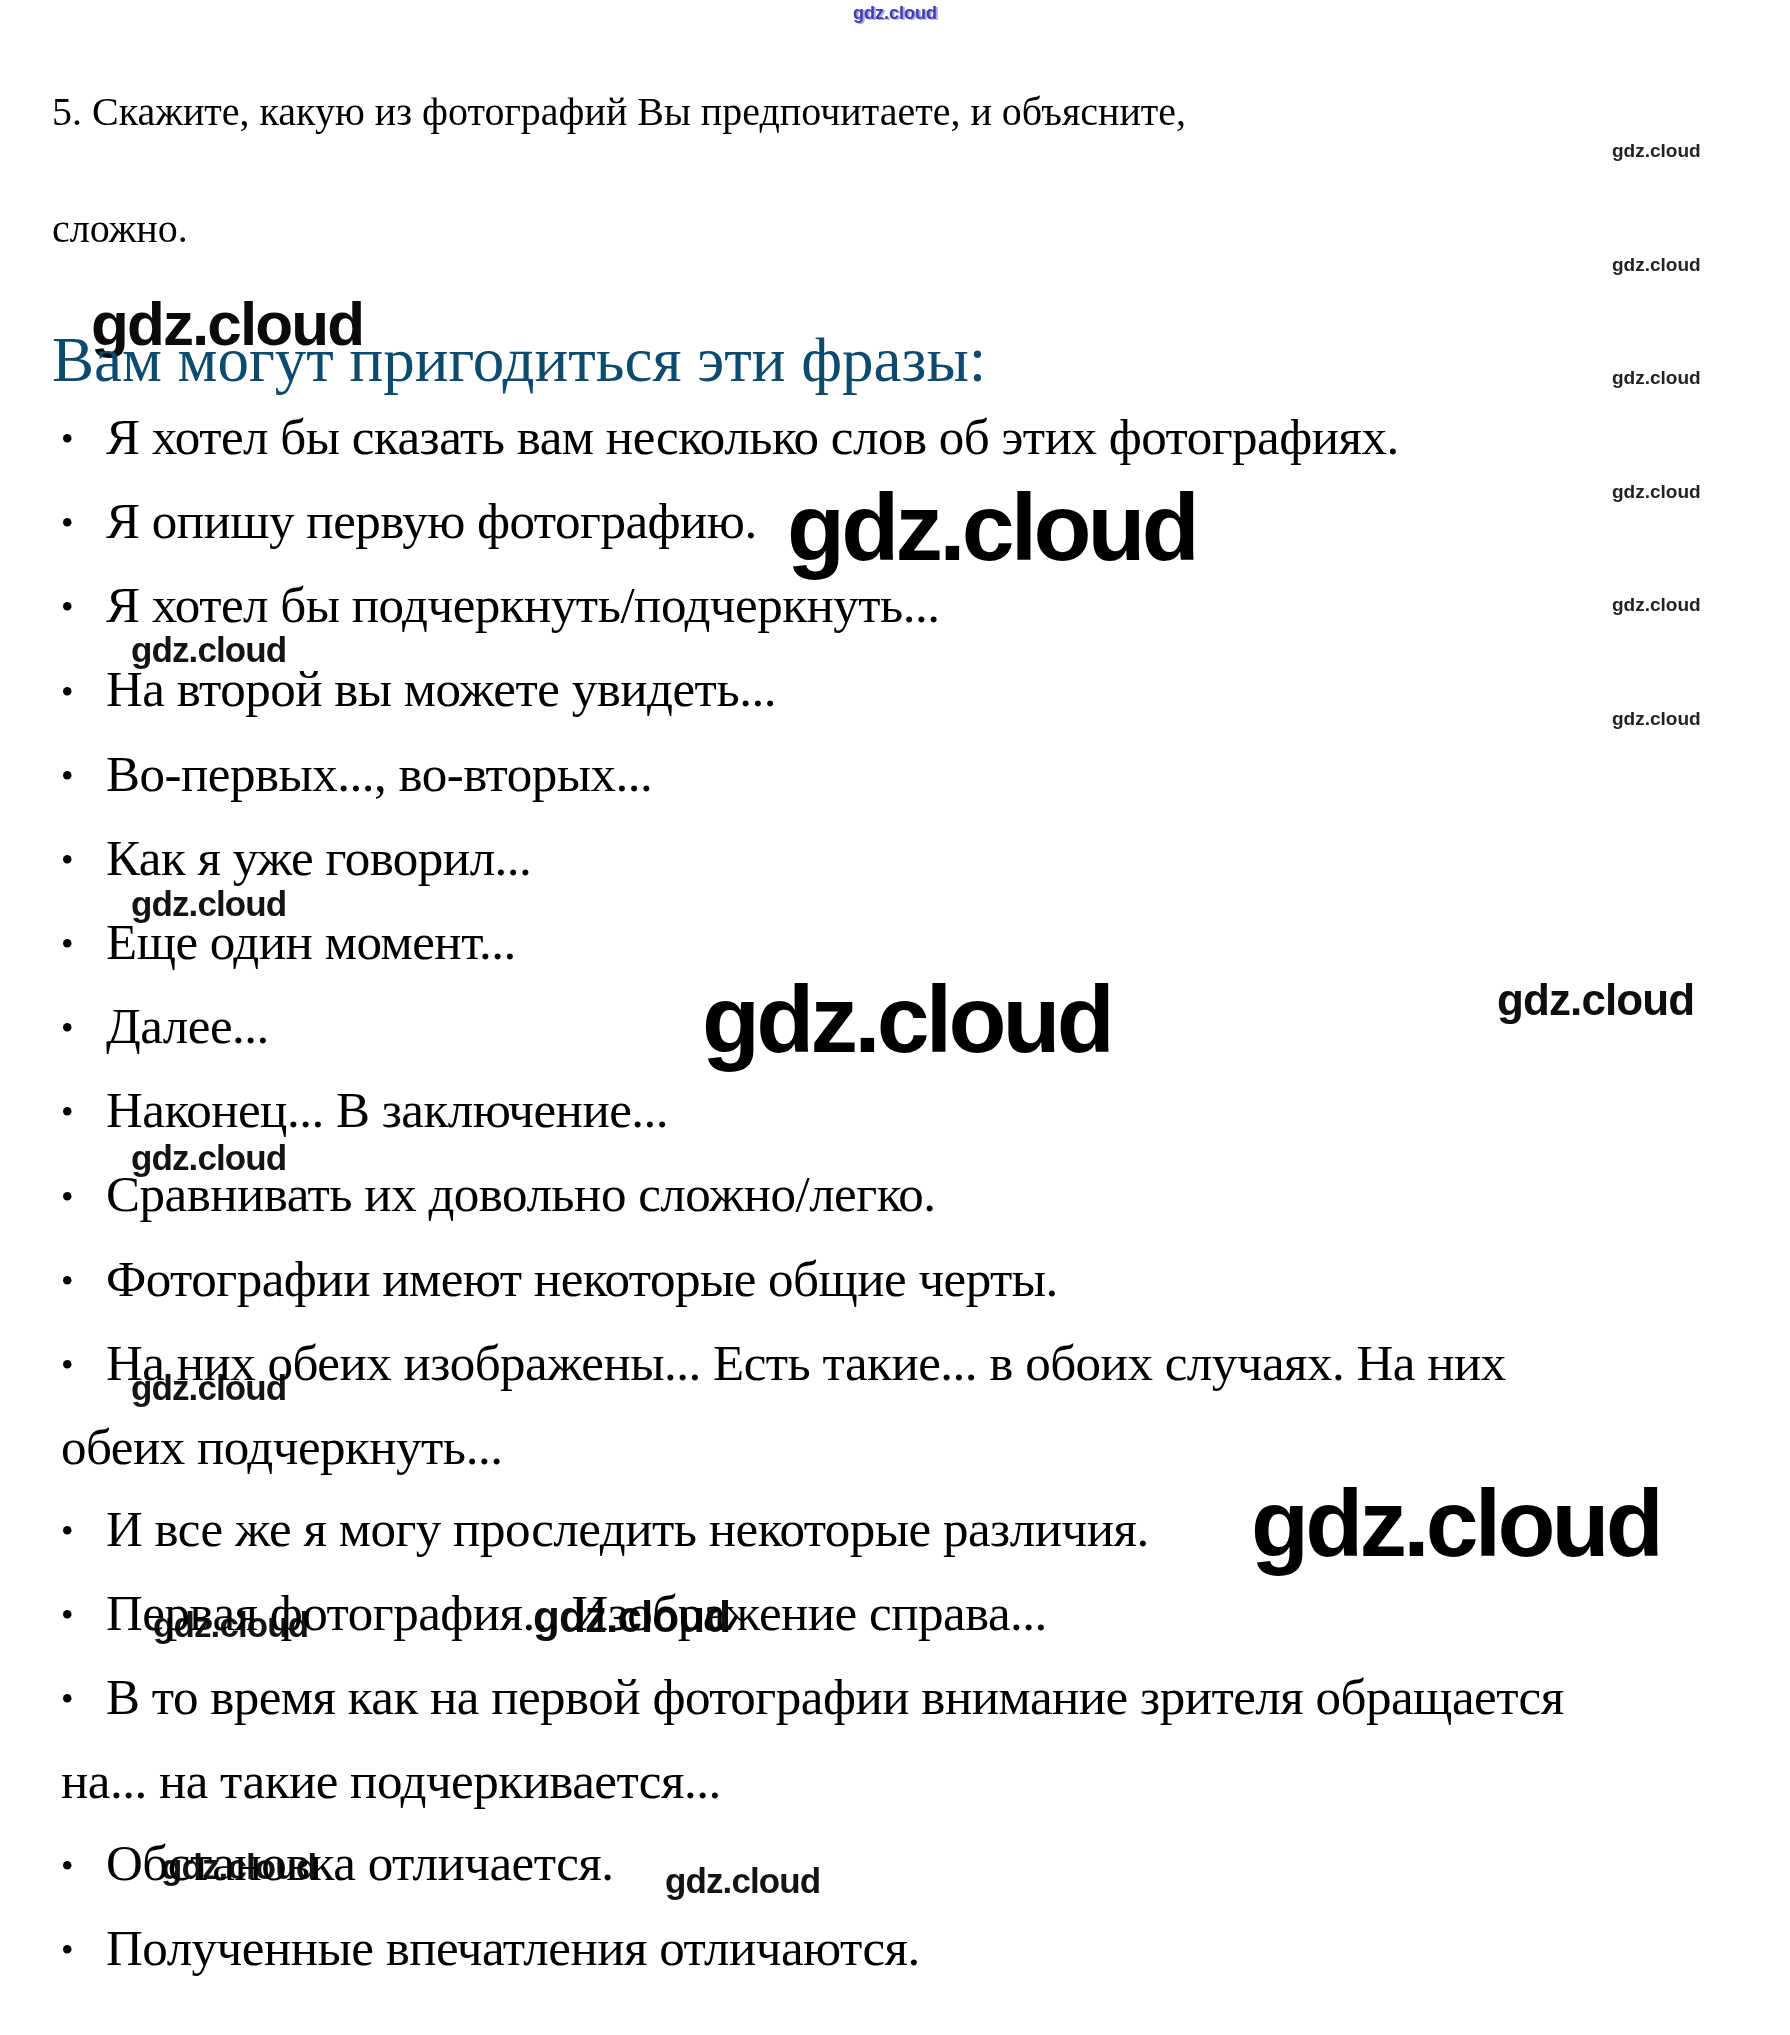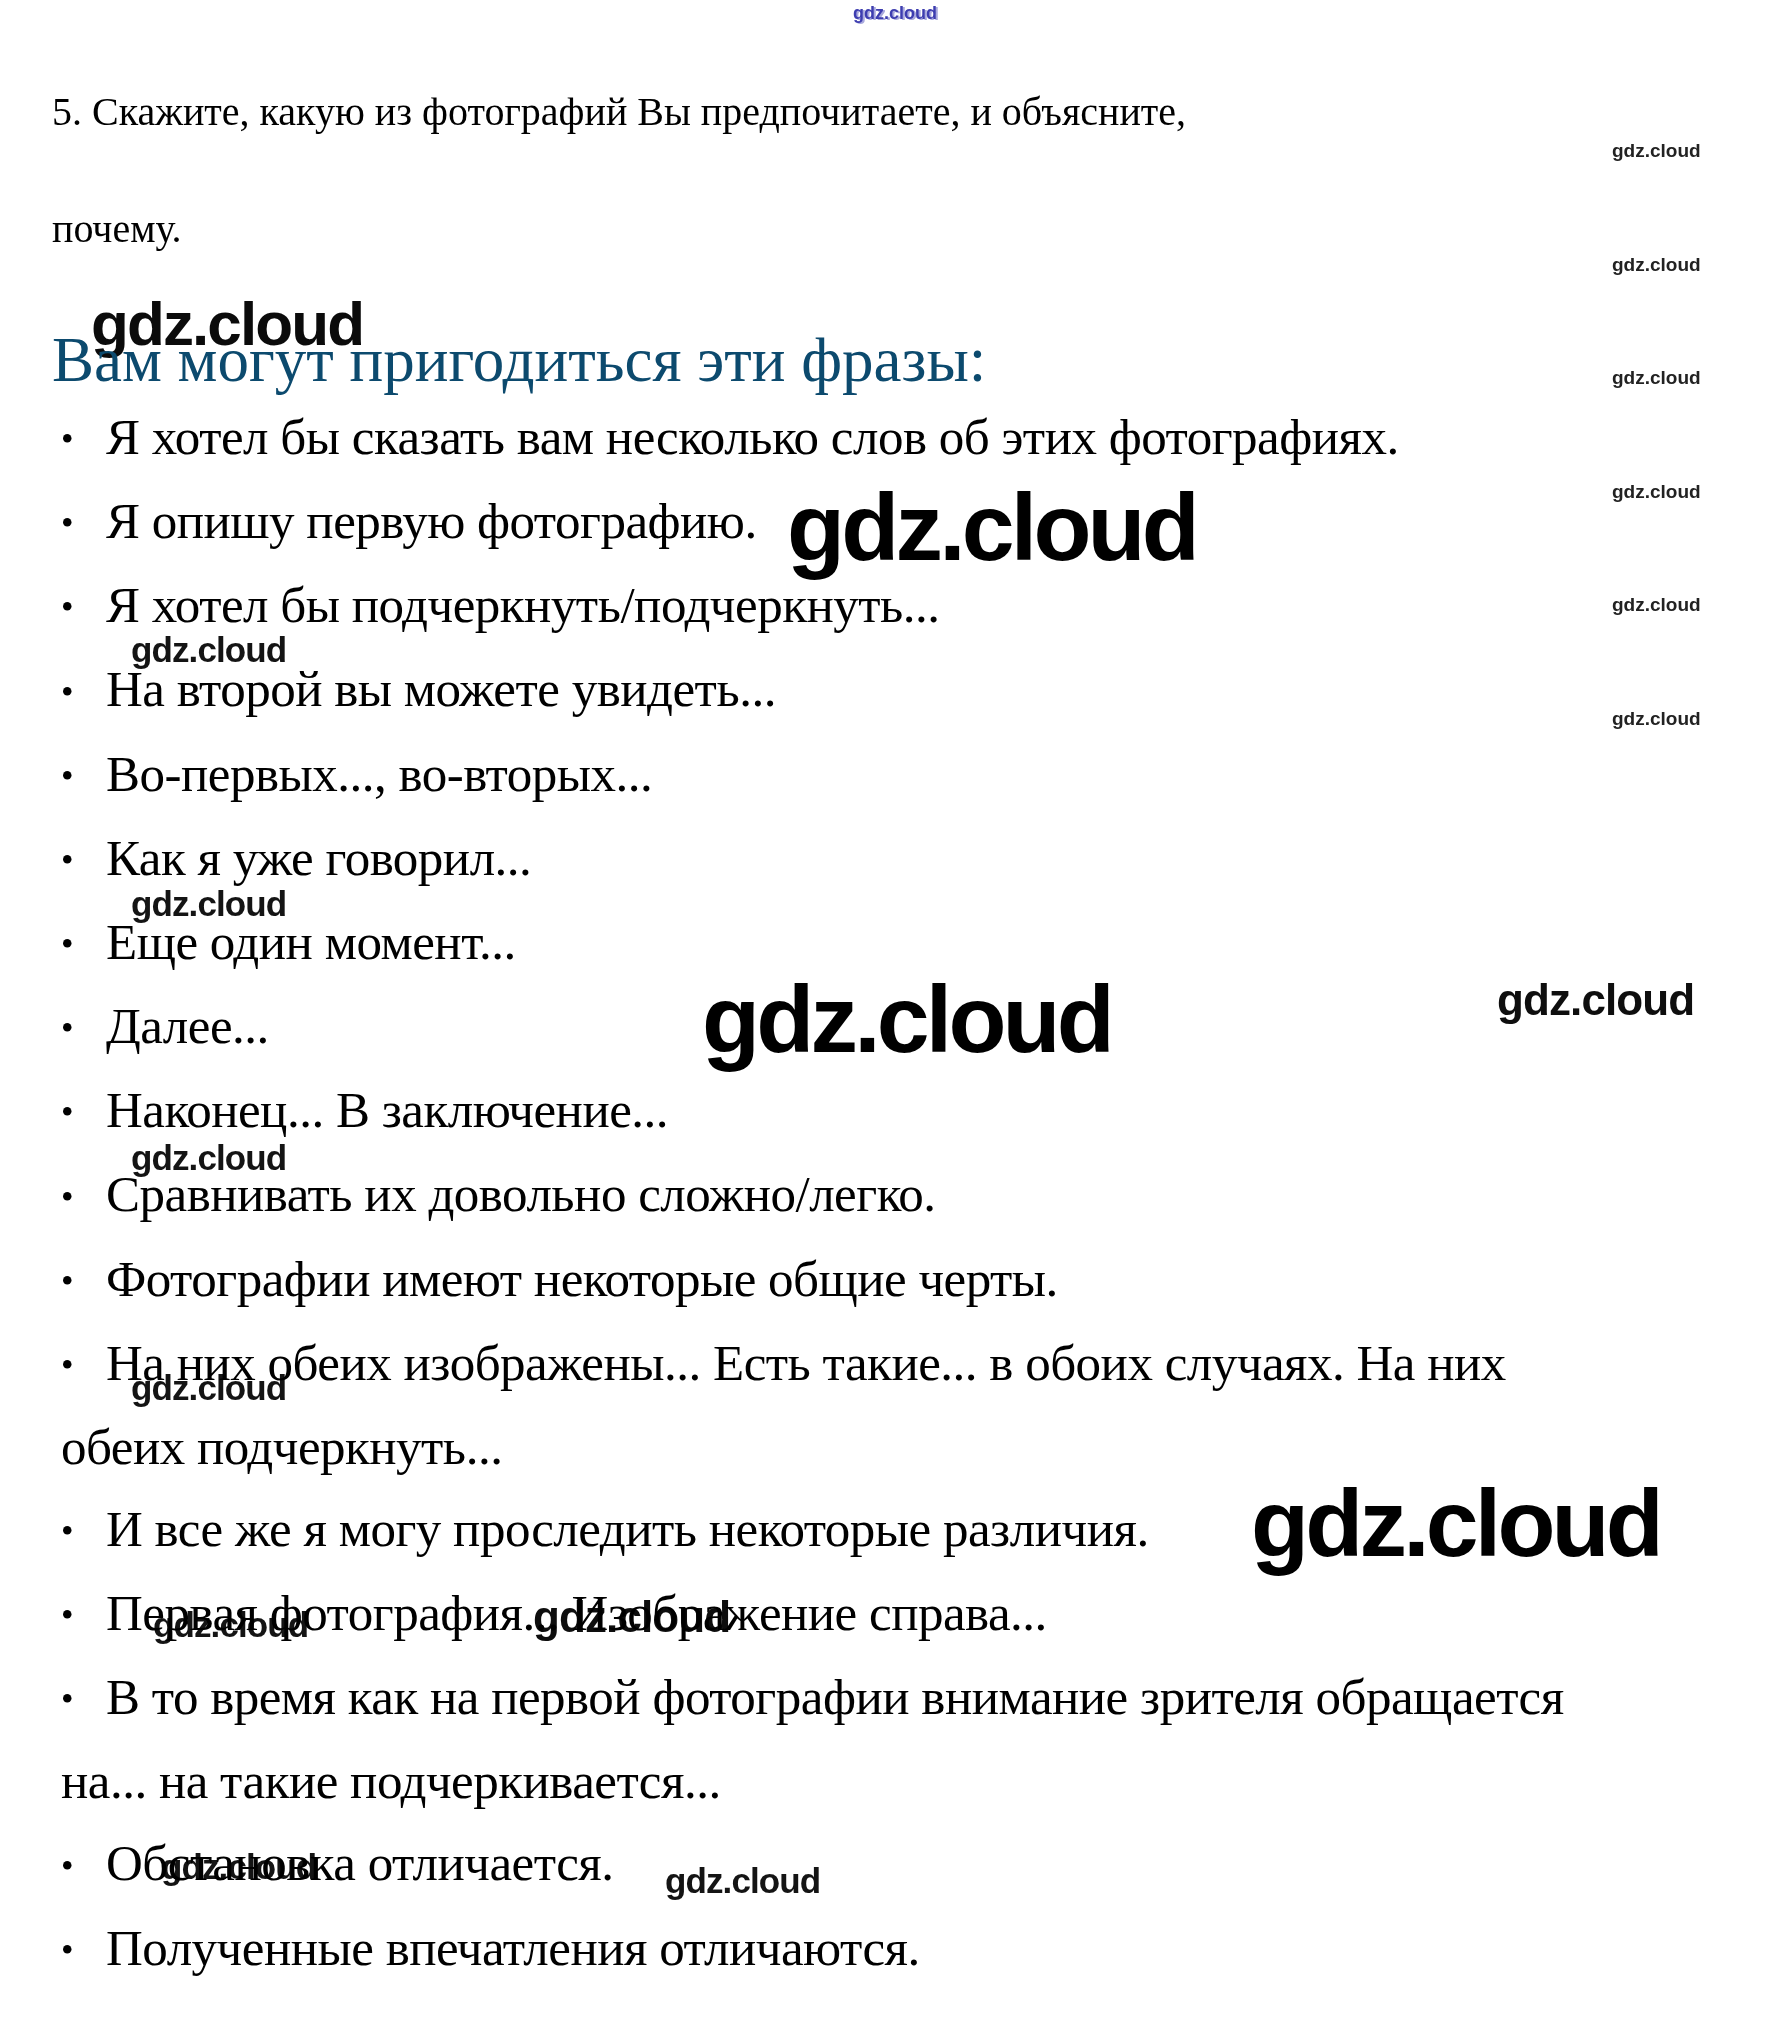--- a/index.html
+++ b/index.html
@@ -69,21 +69,21 @@
   <div class="wm wm-sm" style="left:131px;top:630px;">gdz.cloud</div>
   <div class="wm wm-sm" style="left:131px;top:884px;">gdz.cloud</div>
   <div class="wm wm-sm" style="left:131px;top:1138px;">gdz.cloud</div>
   <div class="wm wm-sm" style="left:131px;top:1368px;">gdz.cloud</div>
   <div class="wm wm-sm" style="left:153px;top:1605px;">gdz.cloud</div>
   <div class="wm wm-sm" style="left:161px;top:1847px;">gdz.cloud</div>
   <div class="wm wm-sm" style="left:665px;top:1861px;">gdz.cloud</div>
 
   <div class="heading">
     <div>5. Скажите, какую из фотографий Вы предпочитаете, и объясните,</div>
-    <div>почему.</div>
+    <div>сложно.</div>
   </div>
 
   <div class="intro">Вам могут пригодиться эти фразы:</div>
 
   <div class="phrases" id="phrases">
       <div class="pline"><span class="bullet">•</span>Я хотел бы сказать вам несколько слов об этих фотографиях.</div>
       <div class="pline"><span class="bullet">•</span>Я опишу первую фотографию.</div>
       <div class="pline"><span class="bullet">•</span>Я хотел бы подчеркнуть/подчеркнуть...</div>
       <div class="pline"><span class="bullet">•</span>На второй вы можете увидеть...</div>
       <div class="pline"><span class="bullet">•</span>Во-первых..., во-вторых...</div>

